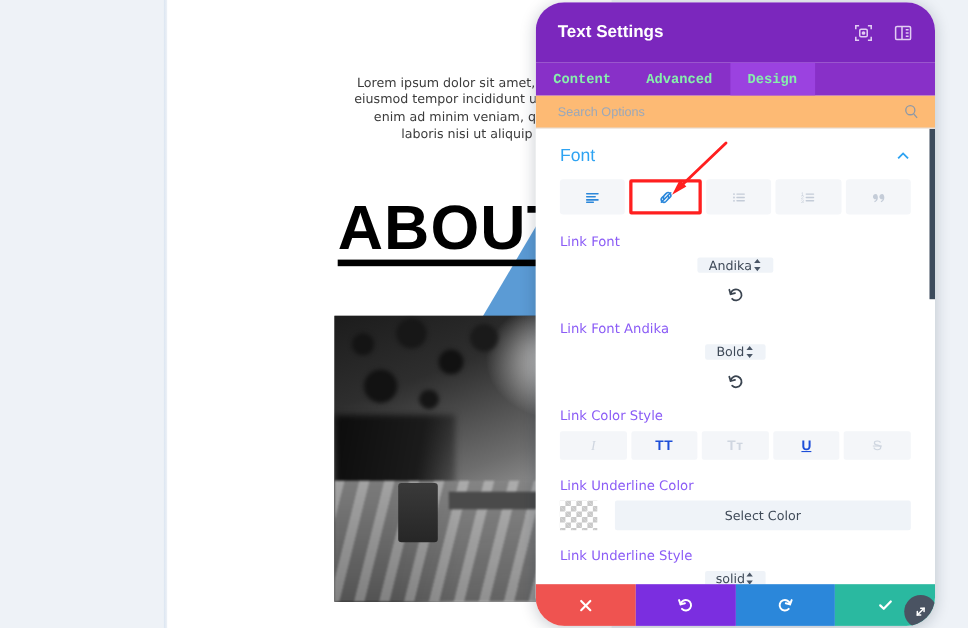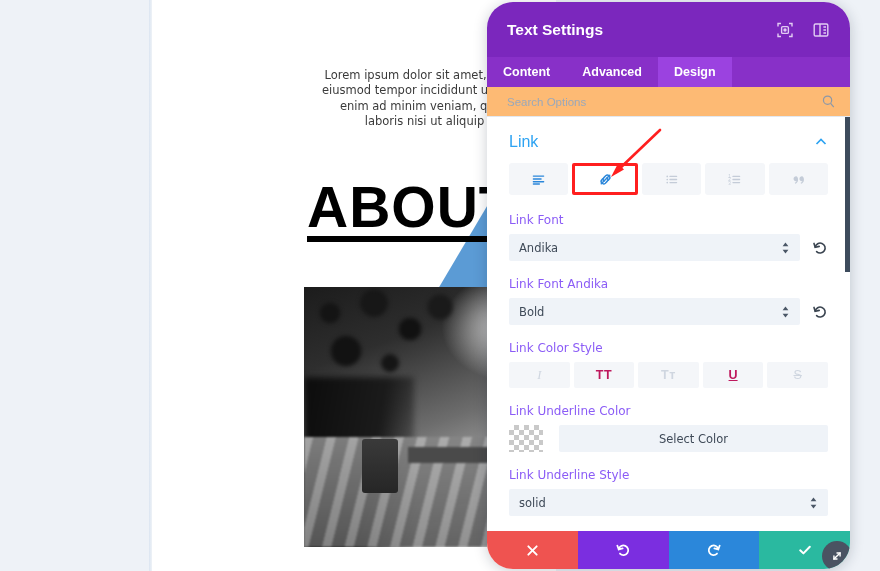--- a/index.html
+++ b/index.html
@@ -120,21 +120,21 @@
     display: flex; align-items: center; padding: 0 20px;
   }
   .panel-title { color:#fff; font-size:15.5px; font-weight:700; flex:1; }
   .hdr-icons { display:flex; gap:18px; align-items:center; }
   .hdr-ic { width:18px; height:18px; color:#e2cdf3; cursor:pointer; }
   .hdr-ic svg { display:block; }
 
   .tabs { height: 30px; background:#8830c8; display:flex; flex:0 0 30px; }
   .tab {
     padding: 0 16px; display:flex; align-items:center; justify-content:center;
-    color:#ffffff; font-size:12.5px; font-weight:700; cursor:pointer;
+    color:#86efac; font-size:12.5px; font-weight:700; cursor:pointer;font-family:Liberation Mono, monospace;
   }
   .tab.active { background:#9b42e0; }
 
   .searchbar {
     height: 30px; flex:0 0 30px; background:#fdba74;
     border-bottom:1px solid #e2e8f0;
     display:flex; align-items:center; padding: 0 14px 0 20px;
   }
   .searchbar input {
     flex:1; border:0; background:transparent; outline:none;
@@ -168,39 +168,39 @@
     color:#c4ccd8;
   }
   .iconbtn.on { color:#2b87da; }
   .iconbtn.highlighted {
     background:#fff; border:3px solid #ff1f1f; border-radius:2px;
   }
   .iconbtn svg { display:block; }
 
   .field { margin-bottom: 16px; }
   .flabel { font-size:12px; color:#8b5cf6; margin-bottom:7px; font-family:"DejaVu Sans", sans-serif; }
-  .fcontrol { display:flex; align-items:center; gap:12px; }
+  .fcontrol { display:flex; align-items:center; gap:12px;flex-direction:column; }
   .selectbox {
     flex:1; height:27px; background:#eff3f8; border-radius:2px;
     display:flex; align-items:center; padding: 0 10px;
     font-size:11.5px; color:#3f4a58; position:relative; cursor:pointer;
     font-family:"DejaVu Sans", sans-serif;
   }
   .selectbox .val { flex:1; }
   .stepper { width:9px; height:14px; color:#4a5666; }
   .reset { width:16px; height:16px; color:#3a4450; cursor:pointer; }
 
   .stylerow { display:flex; gap:4px; }
   .stylebtn {
     flex:1; height:26px; background:#f4f6f9; border-radius:2px;
     display:flex; align-items:center; justify-content:center;
     font-size:12.5px; cursor:pointer; color:#cfd6e0;
     font-family:"Liberation Serif", serif;
   }
-  .stylebtn.on { color:#be185d; font-weight:700; }
+  .stylebtn.on { color:#1d4ed8; font-weight:700; }
   .stylebtn .u { text-decoration: underline; font-family:"Liberation Sans", sans-serif; }
   .stylebtn .s { text-decoration: line-through; font-family:"Liberation Sans", sans-serif; }
   .stylebtn .tt { font-family:"Liberation Sans", sans-serif; font-weight:700; letter-spacing:.5px; }
 
   .colorrow { display:flex; align-items:center; gap:16px; }
   .swatch {
     width:34px; height:27px;
     background-image:
       linear-gradient(45deg,#c9c9c9 25%,transparent 25%,transparent 75%,#c9c9c9 75%),
       linear-gradient(45deg,#c9c9c9 25%,transparent 25%,transparent 75%,#c9c9c9 75%);
@@ -300,21 +300,21 @@
           <circle cx="7" cy="6.6" r="4.4"></circle>
             <line x1="10.3" y1="10.1" x2="13.6" y2="14"></line>
         </svg>
       </span>
     </div>
 
     <div class="scrollarea">
       <div class="scroll-inner">
 
         <div class="sect-head">
-          <div class="sect-title">Link</div>
+          <div class="sect-title">Font</div>
           <span class="chev">
             <svg viewBox="0 0 14 14" width="14" height="14" fill="none" stroke="currentColor" stroke-width="1.7">
               <polyline points="2.5,9 7,4.5 11.5,9"></polyline>
             </svg>
           </span>
         </div>
 
         <div class="iconrow">
           <div class="iconbtn on">
             <svg viewBox="0 0 20 20" width="17" height="17" fill="none" stroke="currentColor" stroke-width="1.7" stroke-linecap="round">

